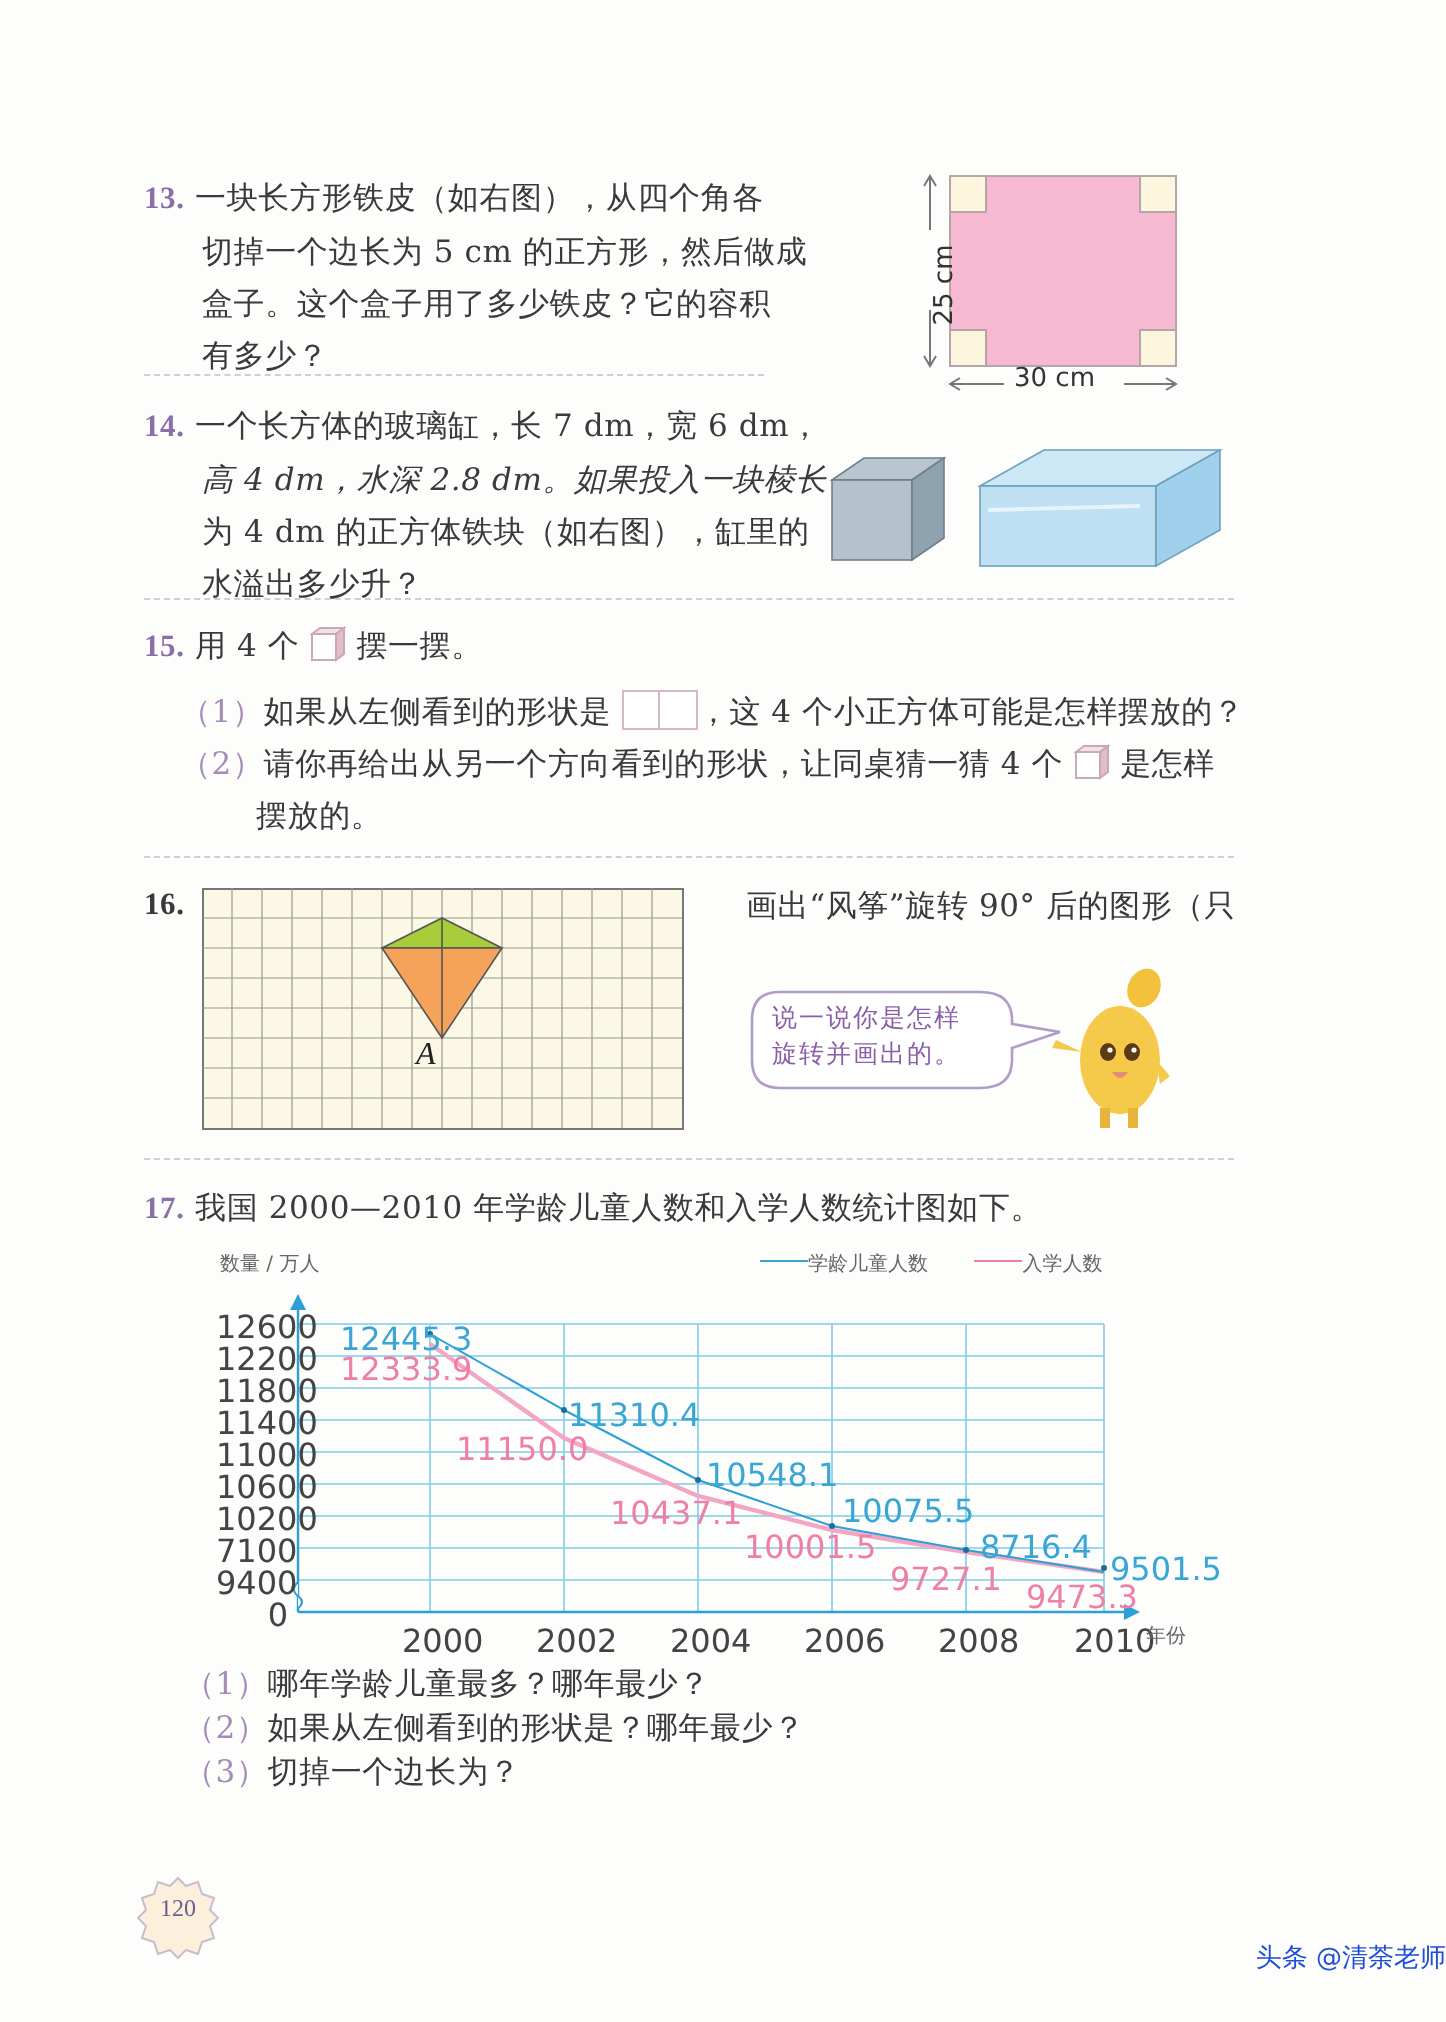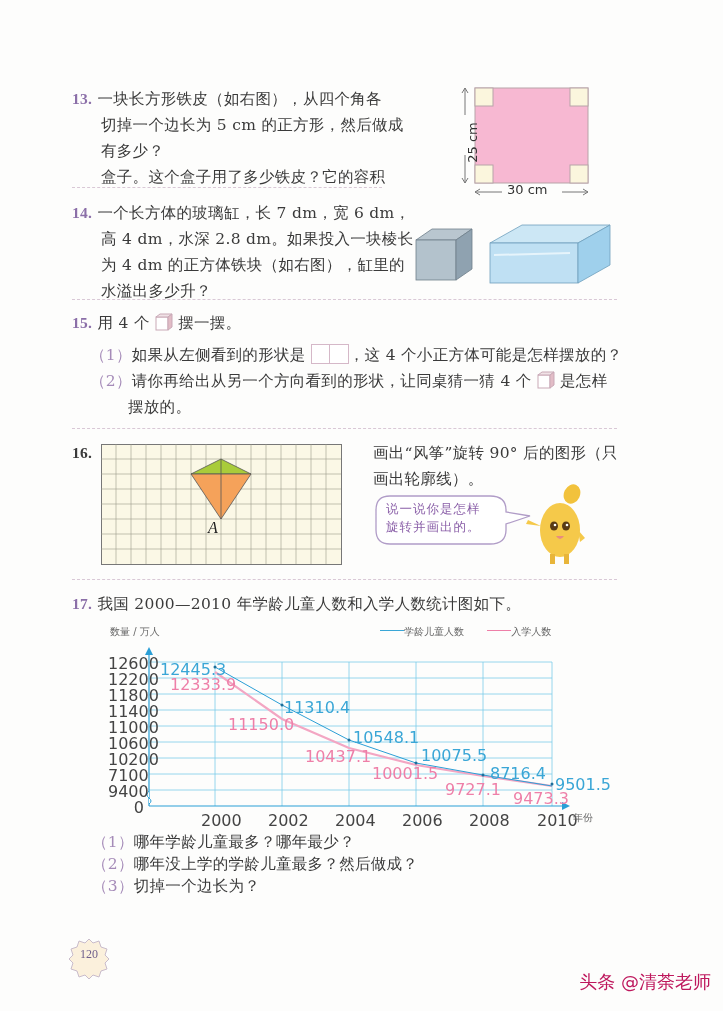--- a/index.html
+++ b/index.html
@@ -11,30 +11,30 @@
   .qnum { color:#8b6fa8; font-weight:bold; font-family:"Liberation Serif",serif; }
   .txt { font-size:15.5px; line-height:26px; color:#3a3a3a; letter-spacing:0.3px; }
   .sep { position:absolute; height:0; border-top:1.5px dashed #d9c8d6; }
   .sub { color:#a58bb8; }
   .ico-cube { display:inline-block; width:18px; height:18px; vertical-align:-3px; }
   .hbox { display:inline-block; width:36px; height:18px; border:1px solid #d5b8c8; position:relative; vertical-align:-4px; background:#fff; }
   .hbox::after { content:""; position:absolute; left:17px; top:0; width:1px; height:18px; background:#d5b8c8; }
   .chart-lbl { font-family:"DejaVu Sans","Liberation Sans",sans-serif; font-size:16px; }
   .legend { font-size:10px; color:#666; font-family:"DejaVu Sans",sans-serif; }
   .pageno { position:absolute; left:68px; top:938px; width:42px; height:42px; }
-  .watermark { position:absolute; right:12px; top:970px; font-family:"DejaVu Sans",sans-serif; font-size:18px; color:#be185d; }
+  .watermark { position:absolute; right:0; top:970px; font-family:"DejaVu Sans",sans-serif; font-size:13px; color:#1d4ed8; }
 </style>
 </head>
 <body>
 
 <div class="abs txt" style="left:72px; top:86px;">
   <div><span class="qnum">13.</span> <span>一块长方形铁皮（如右图），从四个角各</span></div>
   <div style="padding-left:29px;">切掉一个边长为 5 cm 的正方形，然后做成</div>
+  <div style="padding-left:29px;">盒子。这个盒子用了多少铁皮？它的容积</div>
   <div style="padding-left:29px;">有多少？</div>
-  <div style="padding-left:29px;">盒子。这个盒子用了多少铁皮？它的容积</div>
 </div>
 
 <svg class="abs" style="left:450px; top:80px;" width="160" height="120">
   <rect x="25" y="8" width="113" height="95" fill="#f7b8d2" stroke="#b7a4a8" stroke-width="1"></rect>
   <rect x="25" y="8" width="18" height="18" fill="#fbf6dd" stroke="#b7a4a8"></rect>
   <rect x="120" y="8" width="18" height="18" fill="#fbf6dd" stroke="#b7a4a8"></rect>
   <rect x="25" y="85" width="18" height="18" fill="#fbf6dd" stroke="#b7a4a8"></rect>
   <rect x="120" y="85" width="18" height="18" fill="#fbf6dd" stroke="#b7a4a8"></rect>
   <line x1="15" y1="8" x2="15" y2="103" stroke="#777" stroke-width="1"></line>
   <path d="M12 13 L15 8 L18 13 M12 98 L15 103 L18 98" stroke="#777" fill="none"></path>
@@ -43,21 +43,21 @@
   <rect x="52" y="104" width="60" height="16" fill="#fdfdfc"></rect>
   <rect x="6" y="35" width="18" height="40" fill="#fdfdfc"></rect>
 </svg>
 <div class="abs" style="left:452px; top:135px; transform:rotate(-90deg); font-family:'DejaVu Sans',sans-serif; font-size:13px; color:#333;">25 cm</div>
 <div class="abs" style="left:507px; top:182px; font-family:'DejaVu Sans',sans-serif; font-size:13px; color:#333;">30 cm</div>
 
 <div class="sep" style="left:72px; top:187px; width:310px;"></div>
 
 <div class="abs txt" style="left:72px; top:200px;">
   <div><span class="qnum">14.</span> <span>一个长方体的玻璃缸，长 7 dm，宽 6 dm，</span></div>
-  <div style="padding-left:29px;">高 4 dm，水深 2.8 dm。如果投入一块棱长</div>
+  <div style="padding-left:29px;font-style:italic;">高 4 dm，水深 2.8 dm。如果投入一块棱长</div>
   <div style="padding-left:29px;">为 4 dm 的正方体铁块（如右图），缸里的</div>
   <div style="padding-left:29px;">水溢出多少升？</div>
 </div>
 
 <svg class="abs" style="left:410px; top:215px;" width="205" height="75">
 
   <polygon points="6,25 22,14 62,14 46,25" fill="#b9c6cf" stroke="#6f7f8a" stroke-width="0.8"></polygon>
   <rect x="6" y="25" width="40" height="40" fill="#b3c2cc" stroke="#6f7f8a" stroke-width="0.8"></rect>
   <polygon points="46,25 62,14 62,54 46,65" fill="#8fa2b0" stroke="#6f7f8a" stroke-width="0.8"></polygon>
 
@@ -126,21 +126,20 @@
     <line x1="0" y1="105" x2="240" y2="105"></line>
   </g>
   <polygon points="90,30 120,15 150,30" fill="#a9cc3a" stroke="#555" stroke-width="0.8"></polygon>
   <polygon points="90,30 150,30 120,75" fill="#f5a25a" stroke="#555" stroke-width="0.8"></polygon>
   <line x1="120" y1="15" x2="120" y2="75" stroke="#555" stroke-width="0.8"></line>
 </svg>
 <div class="abs" style="left:208px; top:519px; font-family:'Liberation Serif',serif; font-style:italic; font-size:16px; color:#222;">A</div>
 
 <div class="abs txt" style="left:373px; top:440px; width:250px;">
   <div>画出“风筝”旋转 90°  后的图形（只</div>
-  <div>画出轮廓线）。</div>
 </div>
 
 <svg class="abs" style="left:372px; top:492px;" width="160" height="60">
   <path d="M18 4 H118 Q134 4 134 18 V20 L158 24 L134 32 V38 Q134 52 118 52 H18 Q4 52 4 38 V18 Q4 4 18 4 Z" fill="#fff" stroke="#b09cc7" stroke-width="1.3"></path>
 </svg>
 <div class="abs" style="left:386px; top:500px; font-size:12.5px; line-height:18px; color:#8a5fa8; letter-spacing:1px;">
   <div>说一说你是怎样</div>
   <div>旋转并画出的。</div>
 </div>
 
@@ -226,37 +225,37 @@
 </div>
 
 <div class="abs chart-lbl" style="left:201px; top:811px; color:#444;">2000</div>
 <div class="abs chart-lbl" style="left:268px; top:811px; color:#444;">2002</div>
 <div class="abs chart-lbl" style="left:335px; top:811px; color:#444;">2004</div>
 <div class="abs chart-lbl" style="left:402px; top:811px; color:#444;">2006</div>
 <div class="abs chart-lbl" style="left:469px; top:811px; color:#444;">2008</div>
 <div class="abs chart-lbl" style="left:537px; top:811px; color:#444;">2010</div>
 <div class="abs legend" style="left:573px; top:811px;">年份</div>
 
-<div class="abs chart-lbl" style="left:160px; top:660px; color:#3aa6d6;">12445.3</div>
+<div class="abs chart-lbl" style="left:170px; top:660px; color:#3aa6d6;">12445.3</div>
 <div class="abs chart-lbl" style="left:284px; top:698px; color:#3aa6d6;">11310.4</div>
 <div class="abs chart-lbl" style="left:353px; top:728px; color:#3aa6d6;">10548.1</div>
 <div class="abs chart-lbl" style="left:421px; top:746px; color:#3aa6d6;">10075.5</div>
 <div class="abs chart-lbl" style="left:490px; top:764px; color:#3aa6d6;">8716.4</div>
 <div class="abs chart-lbl" style="left:555px; top:775px; color:#3aa6d6;">9501.5</div>
 
 <div class="abs chart-lbl" style="left:170px; top:675px; color:#ee7fa8;">12333.9</div>
 <div class="abs chart-lbl" style="left:228px; top:715px; color:#ee7fa8;">11150.0</div>
 <div class="abs chart-lbl" style="left:305px; top:747px; color:#ee7fa8;">10437.1</div>
 <div class="abs chart-lbl" style="left:372px; top:764px; color:#ee7fa8;">10001.5</div>
 <div class="abs chart-lbl" style="left:445px; top:780px; color:#ee7fa8;">9727.1</div>
 <div class="abs chart-lbl" style="left:513px; top:789px; color:#ee7fa8;">9473.3</div>
 
 <div class="abs txt" style="left:92px; top:831px; line-height:22px;">
   <div><span class="sub">（1）</span><span>哪年学龄儿童最多？哪年最少？</span></div>
-  <div><span class="sub">（2）</span><span>哪年没上学的学龄儿童最多？然后做成？</span></div>
+  <div><span class="sub">（2）</span><span>如果从左侧看到的形状是？哪年最少？</span></div>
   <div><span class="sub">（3）</span><span>切掉一个边长为？</span></div>
 </div>
 
 <svg class="pageno" viewBox="0 0 42 42">
   <path d="M21 1 L25 5 L31 3 L33 9 L39 11 L37 17 L41 21 L37 25 L39 31 L33 33 L31 39 L25 37 L21 41 L17 37 L11 39 L9 33 L3 31 L5 25 L1 21 L5 17 L3 11 L9 9 L11 3 L17 5 Z" fill="#fbf0dc" stroke="#c9bccb" stroke-width="1"></path>
 </svg>
 <div class="abs" style="left:68px; top:947px; width:42px; text-align:center; font-family:'Liberation Serif',serif; font-size:12px; color:#6e5e8c;">120</div>
 
 <div class="watermark">头条 @清荼老师</div>
 

